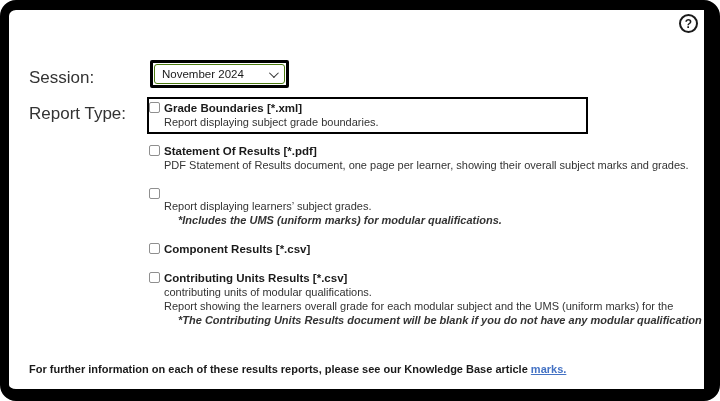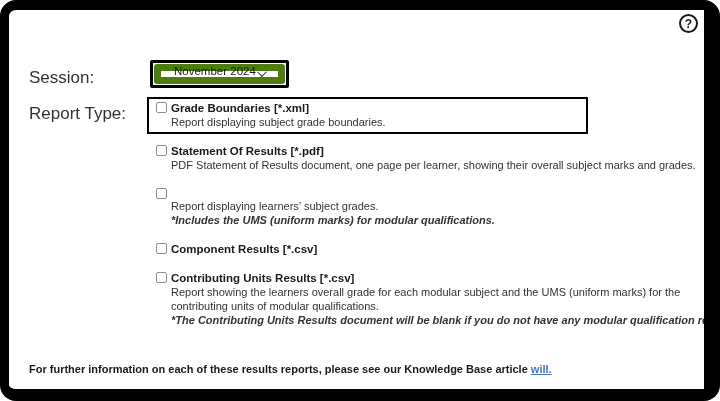--- a/index.html
+++ b/index.html
@@ -35,38 +35,38 @@
   .session-label{top:58px;}
   .report-type-label{top:94px;}
   .select-focus{
     position:absolute;left:141px;top:50px;
     box-sizing:border-box;width:139px;height:28px;
     border:3px solid #000;border-radius:2px;
     padding:1px;background:#fff;
   }
   .select{
     box-sizing:border-box;width:100%;height:100%;
-    border:7px solid #4d7c0f;border-radius:3px;
-    display:flex;align-items:flex-end;justify-content:space-between;
-    padding:0 13px;font-size:11.5px;color:#1a1a1a;
+    border:1px solid #4d7c0f;border-radius:3px;
+    display:flex;align-items:center;justify-content:space-between;
+    padding:0 7px;font-size:11.5px;color:#1a1a1a;
     background:#fff;cursor:pointer;
   }
   .chevron{
     width:6px;height:6px;
     border-right:1.6px solid #333;border-bottom:1.6px solid #333;
     transform:rotate(45deg) translateY(-2px);
     margin-right:1px;
   }
   .options{
     position:absolute;left:138px;top:87px;width:560px;
   }
   .option{
     box-sizing:border-box;
     border:2px solid transparent;
-    padding:2px 4px 3px 7px;
+    padding:2px 4px 3px 0;
     margin-bottom:6px;
   }
   .option.highlighted{
     border-color:#000;
     width:441px;
   }
   .opt-head{display:flex;align-items:flex-start;}
   .checkbox{
     flex:0 0 auto;
     box-sizing:border-box;
@@ -78,21 +78,21 @@
   .opt-label{
     font-size:11.5px;font-weight:bold;color:#1a1a1a;
     line-height:14px;cursor:pointer;
   }
   .opt-desc{
     font-size:11px;color:#333;line-height:14px;
     margin-left:15px;white-space:nowrap;
   }
   .opt-note{
     font-size:11px;color:#333;line-height:14px;
-    margin-left:15px;white-space:nowrap;
+    margin-left:29px;white-space:nowrap;
     font-weight:bold;font-style:italic;
   }
   .footer{
     position:absolute;left:20px;top:353px;
     font-size:11px;font-weight:bold;color:#1a1a1a;
   }
   .footer a{
     color:#4472c4;text-decoration:underline;cursor:pointer;
   }
 </style>
@@ -143,23 +143,23 @@
         <div class="opt-head">
           <span class="checkbox"></span>
           <span class="opt-label">Component Results [*.csv]</span>
         </div>
       </div>
       <div class="option">
         <div class="opt-head">
           <span class="checkbox"></span>
           <span class="opt-label">Contributing Units Results [*.csv]</span>
         </div>
+        <div class="opt-desc">contributing units of modular qualifications.</div>
         <div class="opt-desc">Report showing the learners overall grade for each modular subject and the UMS (uniform marks) for the</div>
-        <div class="opt-desc">contributing units of modular qualifications.</div>
         <div class="opt-note">*The Contributing Units Results document will be blank if you do not have any modular qualification results.</div>
       </div>
     </div>
 
   <div class="footer">
-    <span>For further information on each of these results reports, please see our Knowledge Base article </span><a>will.</a>
+    <span>For further information on each of these results reports, please see our Knowledge Base article </span><a>marks.</a>
   </div>
 
 </div>
 
 </body></html>

